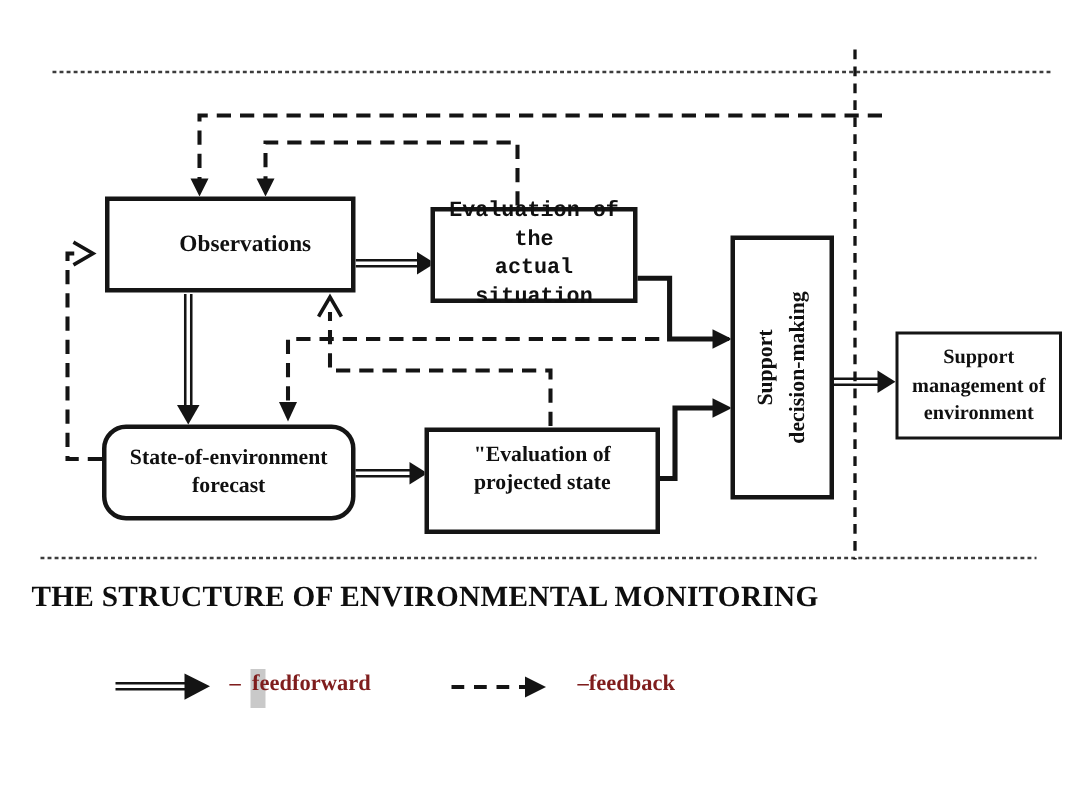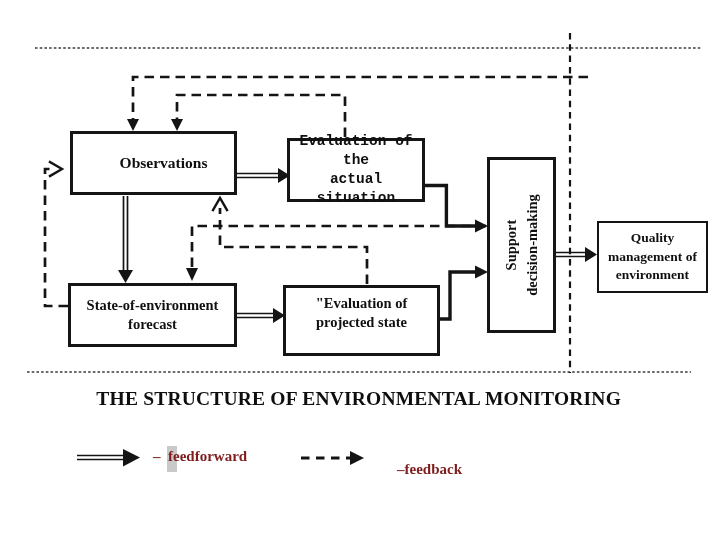--- a/index.html
+++ b/index.html
@@ -18,35 +18,35 @@
   .ldash { fill:none; stroke:#141414; stroke-width:2.8; stroke-dasharray:8.5 6.5; }
   .head  { fill:#141414; stroke:none; }
 
   .dbox {
     position:absolute; box-sizing:border-box; border:3px solid #151515; background:#ffffff;
     display:flex; align-items:center; justify-content:center; text-align:center;
     font-weight:700; font-size:14.5px; line-height:1.3; color:#101010; white-space:pre-line;
   }
   #box-observations   { left:70px;  top:131px; width:167px; height:64px; font-size:15.5px;padding-left:20px; }
   #box-eval-actual    { left:287px; top:138px; width:138px; height:64px;font-family:Liberation Mono, monospace; }
-  #box-forecast       { left:68px;  top:283px; width:169px; height:64px; }
+  #box-forecast       { left:68px;  top:283px; width:169px; height:64px;border-radius:16px; }
   #box-eval-projected { left:283px; top:285px; width:157px; height:71px; align-items:flex-start; padding-top:6px; }
   #box-support        { left:487px; top:157px; width:69px;  height:176px; }
   #box-support .vert  { transform:rotate(-90deg); width:176px; flex:none; text-align:center; line-height:1.45; white-space:pre-line; }
   #box-quality        { left:597px; top:221px; width:111px; height:72px; border-width:2px; font-size:13.5px; line-height:1.4; }
 
   .title {
-    position:absolute; left:21px; top:388px; width:600px; text-align:right;
+    position:absolute; left:21px; top:388px; width:600px; text-align:left;
     font-weight:700; font-size:19.5px; letter-spacing:0.2px; color:#0e0e0e;
   }
   .legend-label {
     position:absolute; top:448px; font-weight:700; font-size:15px; color:#7f1d1d; white-space:pre;
   }
   #feedforward-label { left:153px; }
-  #feedback-label    { left:397px;margin-top:13px; }
+  #feedback-label    { left:385px; }
 </style>
 </head>
 <body>
 
 <div class="slide">
 
   <svg class="wires" viewBox="0 0 720 540">
     <g>
       <path class="dot" d="M35 48 H702"></path>
       <path class="dot" d="M27 372 H691"></path>
@@ -110,21 +110,21 @@
 forecast</div>
 
   <div class="dbox" id="box-eval-projected">"Evaluation of
 projected state</div>
 
   <div class="dbox" id="box-support">
     <div class="vert">Support
 decision-making</div>
   </div>
 
-  <div class="dbox" id="box-quality">Quality
+  <div class="dbox" id="box-quality">Support
 management of
 environment</div>
 
   <div class="title">THE STRUCTURE OF ENVIRONMENTAL MONITORING</div>
 
   <div class="legend-label" id="feedforward-label">–  feedforward</div>
 
   <div class="legend-label" id="feedback-label">–feedback</div>
 
 </div>

